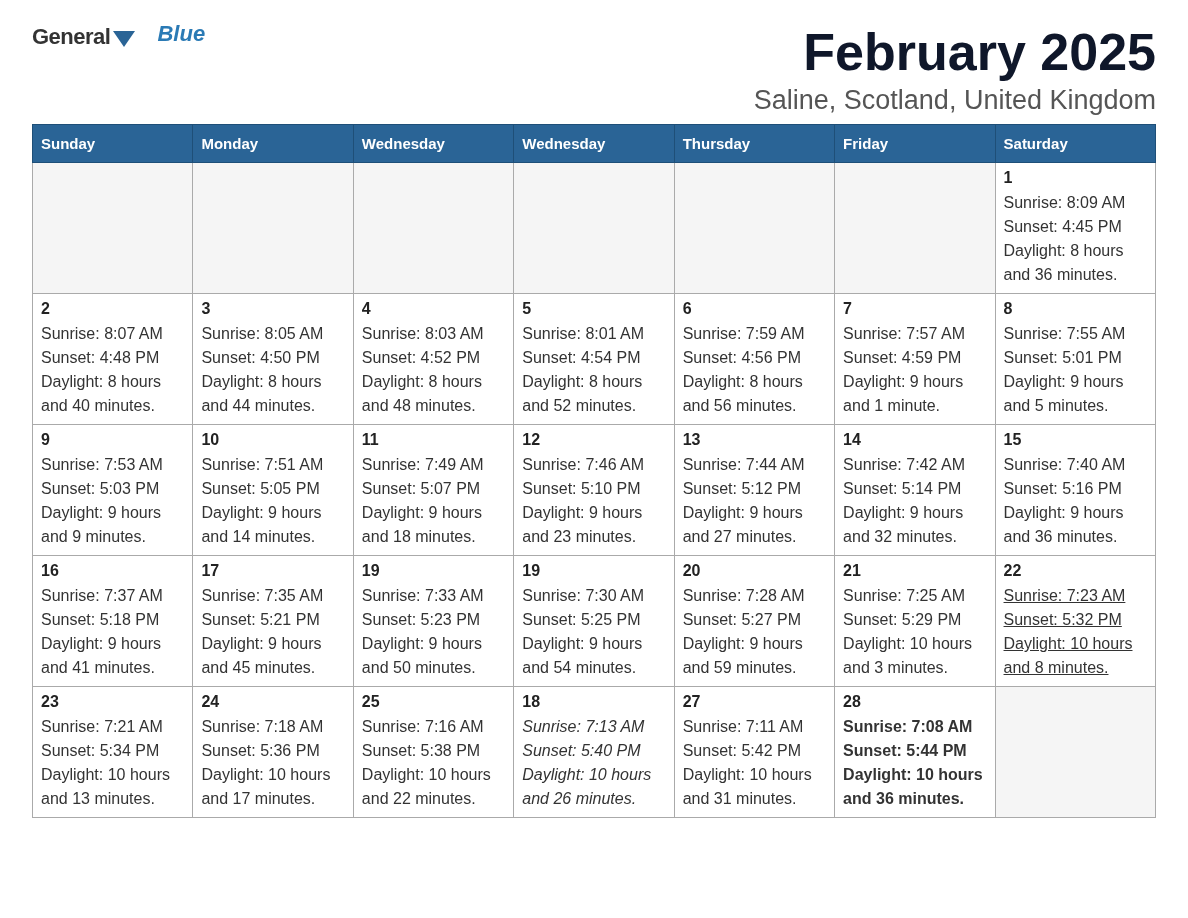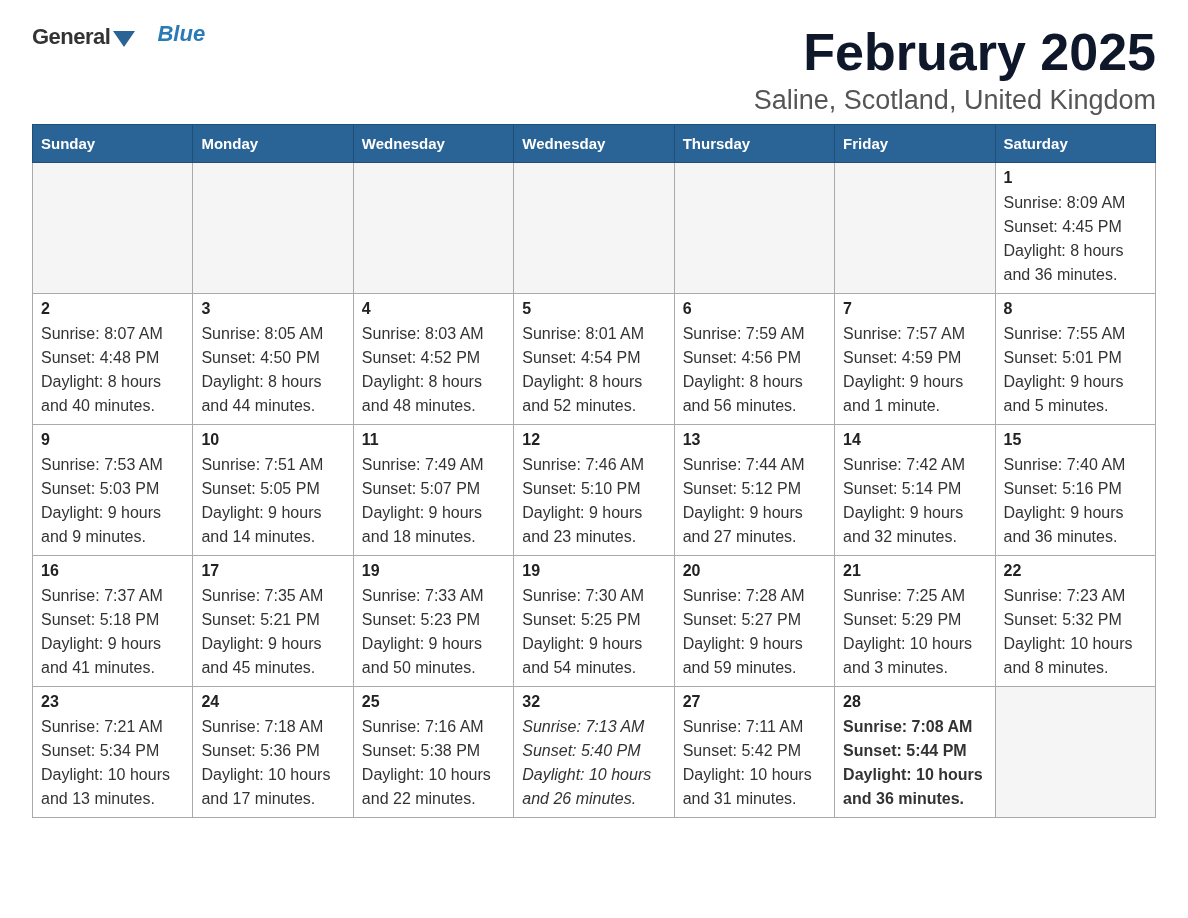--- a/index.html
+++ b/index.html
@@ -286,21 +286,21 @@
         </td>
         <td>
           <div class="day-num">21</div>
           <div class="day-info" style="white-space: pre-line;">Sunrise: 7:25 AM
 Sunset: 5:29 PM
 Daylight: 10 hours
 and 3 minutes.</div>
         </td>
         <td>
           <div class="day-num">22</div>
-          <div class="day-info" style="white-space: pre-line;">Sunrise: 7:23 AM
+          <div class="day-info" style="white-space: pre-line; text-decoration: underline;">Sunrise: 7:23 AM
 Sunset: 5:32 PM
 Daylight: 10 hours
 and 8 minutes.</div>
         </td>
       </tr>
       <tr>
         <td>
           <div class="day-num">23</div>
           <div class="day-info" style="white-space: pre-line;">Sunrise: 7:21 AM
 Sunset: 5:34 PM
@@ -315,21 +315,21 @@
 and 17 minutes.</div>
         </td>
         <td>
           <div class="day-num">25</div>
           <div class="day-info" style="white-space: pre-line;">Sunrise: 7:16 AM
 Sunset: 5:38 PM
 Daylight: 10 hours
 and 22 minutes.</div>
         </td>
         <td>
-          <div class="day-num">32</div>
+          <div class="day-num">18</div>
           <div class="day-info" style="white-space: pre-line; font-style: italic;">Sunrise: 7:13 AM
 Sunset: 5:40 PM
 Daylight: 10 hours
 and 26 minutes.</div>
         </td>
         <td>
           <div class="day-num">27</div>
           <div class="day-info" style="white-space: pre-line;">Sunrise: 7:11 AM
 Sunset: 5:42 PM
 Daylight: 10 hours

